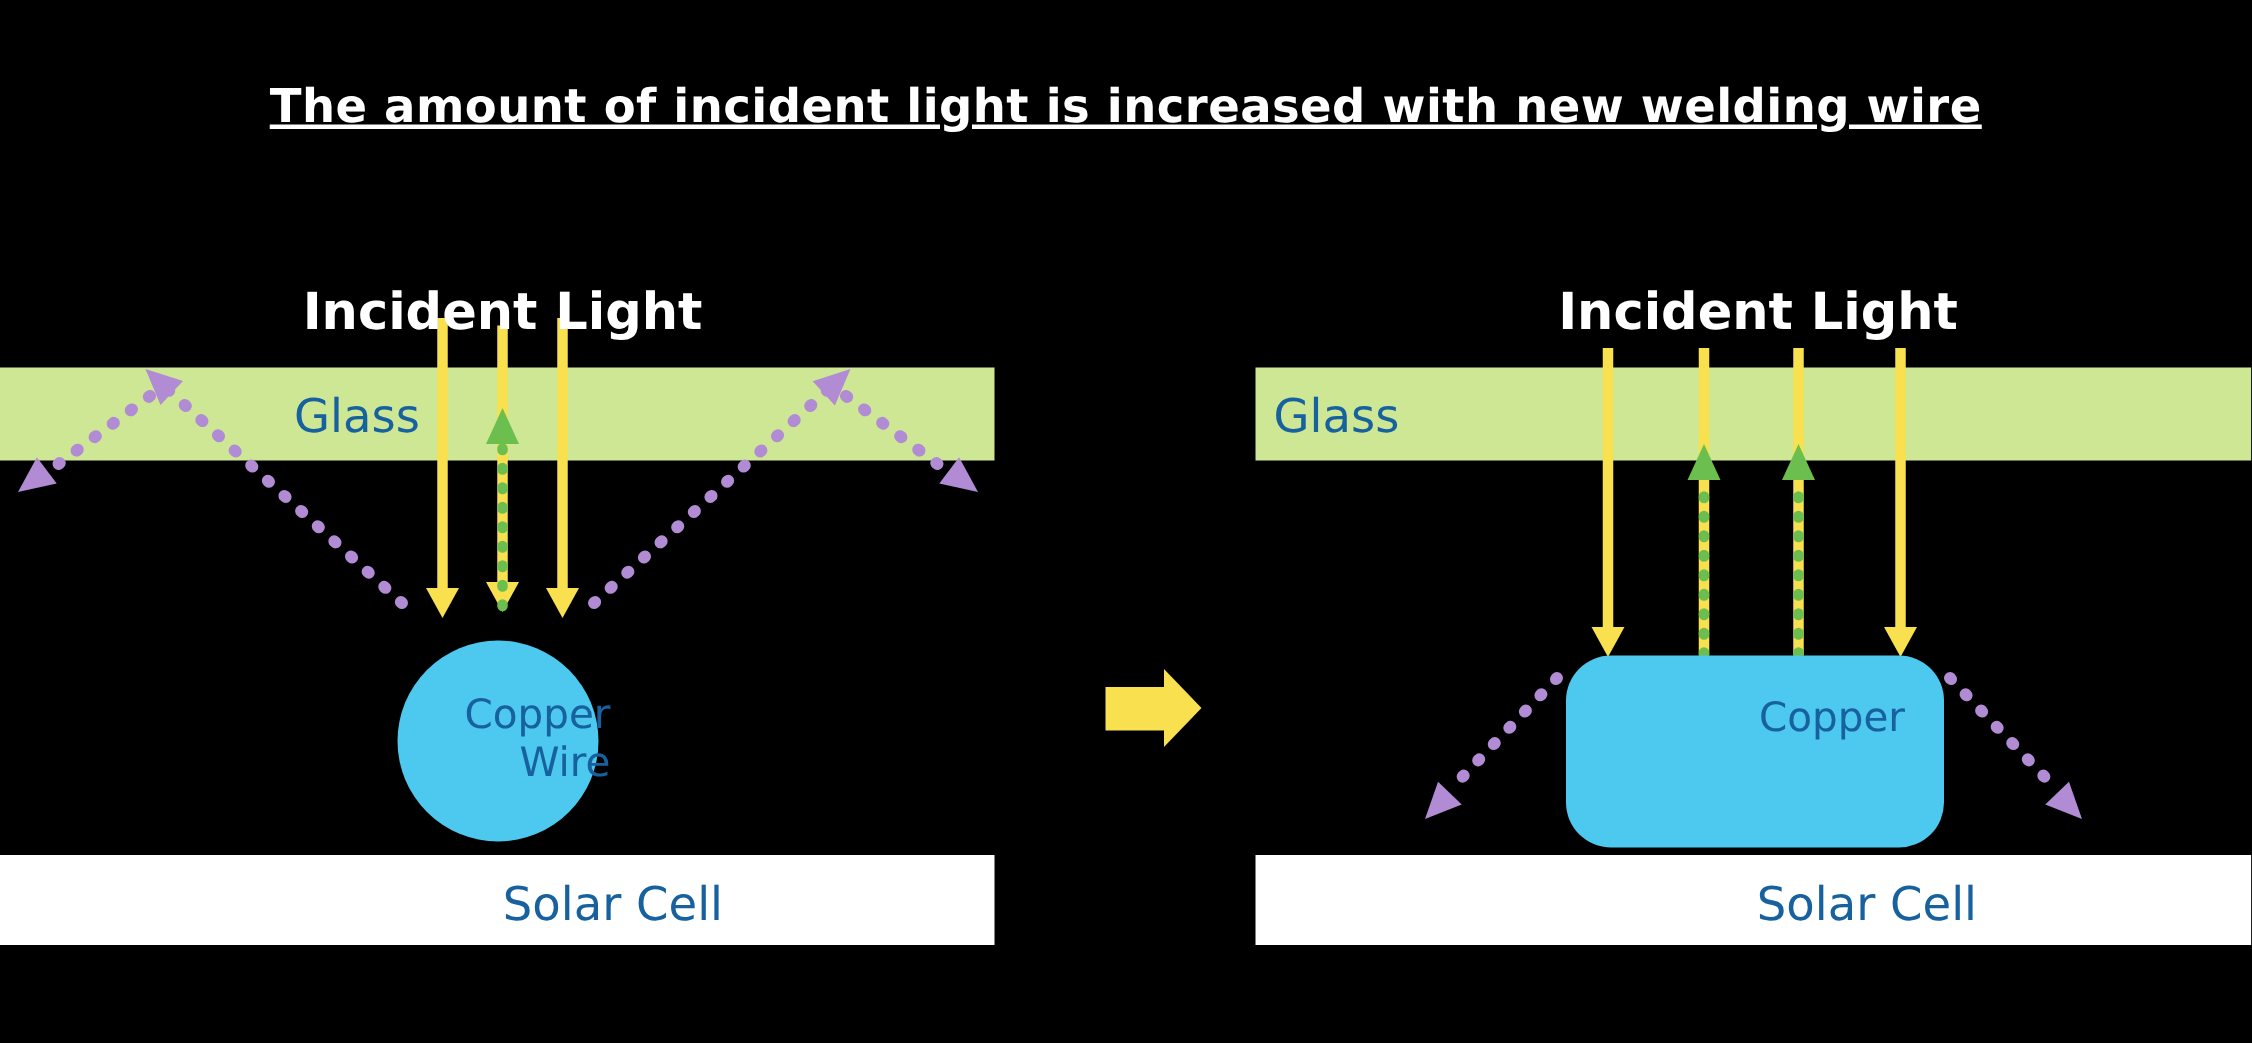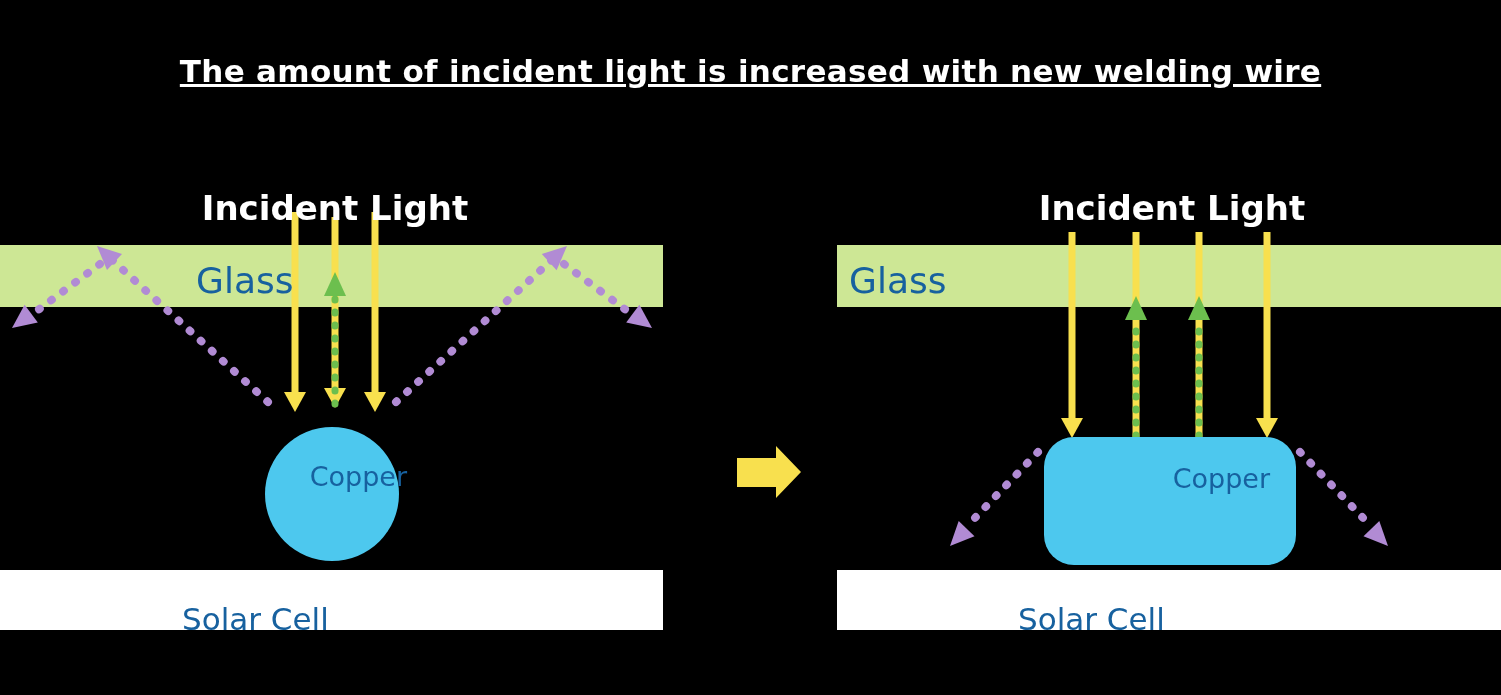--- a/index.html
+++ b/index.html
@@ -31,32 +31,32 @@
     text-decoration:underline;
   }
   .incident{
     width:300px;top:156px;
     text-align:center;
     color:var(--white);
     font-size:34px;font-weight:700;margin-top:32px;
   }
   .incident.left{left:185px;}
   .incident.right{left:1022px;}
-  .glass-label{top:260px;font-size:36px;font-weight:400;}
+  .glass-label{top:260px;font-size:31px;font-weight:400;}
   .glass-label.left{left:196px;}
   .glass-label.right{left:849px;}
   .copper-label{
     text-align:right;
     font-size:27px;line-height:32px;font-weight:400;
   }
   .copper-label.wire{top:461px;left:257px;width:150px;}
   .copper-label.ribbon{top:463px;left:1070px;width:200px;}
   .solar-label{
-    top:601px;width:300px;
-    text-align:left;
+    top:585px;width:300px;
+    text-align:right;
     font-size:31px;font-weight:400;
   }
   .solar-label.left{left:182px;}
   .solar-label.right{left:1018px;}
 </style>
 </head>
 <body>
 
 <div id="stage">
 
@@ -142,20 +142,21 @@
   <div class="label title">The amount of incident light is increased with new welding wire</div>
 
   <div class="label incident left">Incident Light</div>
   <div class="label incident right">Incident Light</div>
 
   <div class="label glass-label left">Glass</div>
   <div class="label glass-label right">Glass</div>
 
   <div class="label copper-label wire">
     <div>Copper</div>
+    <div>Wire</div>
   </div>
 
   <div class="label copper-label ribbon">
     <div>Copper</div>
   </div>
 
   <div class="label solar-label left">Solar Cell</div>
   <div class="label solar-label right">Solar Cell</div>
 
 </div>

